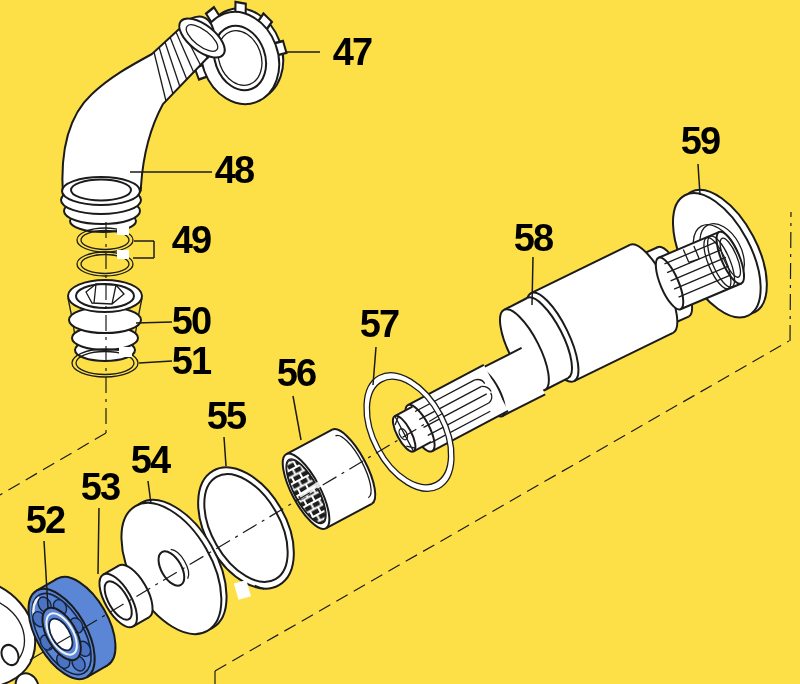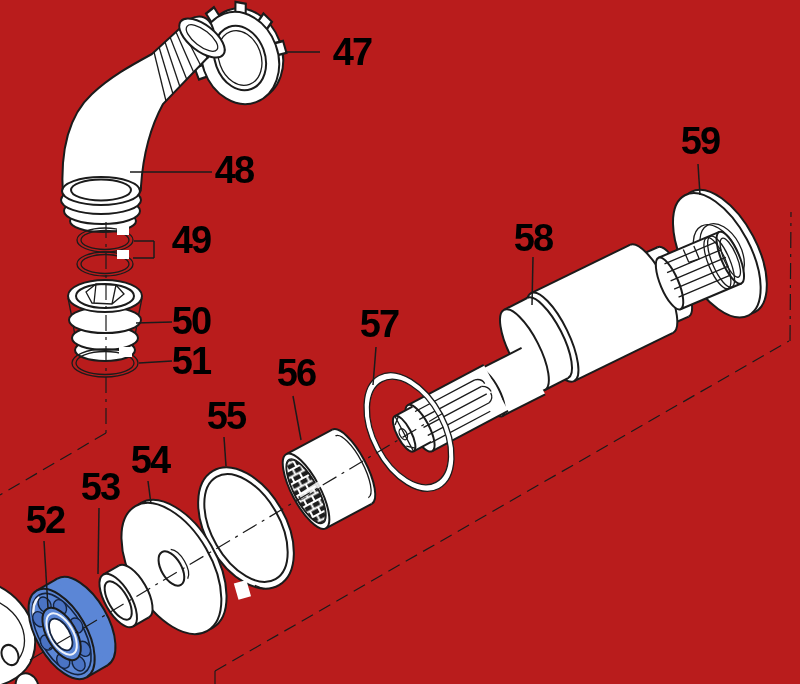--- a/index.html
+++ b/index.html
@@ -1,16 +1,16 @@
 <!DOCTYPE html>
 <html style="--hl: #5b86d6;"><head>
 <meta charset="utf-8">
 <style>
   html,body{margin:0;padding:0;background:#ffffff;}
-  .stage{position:relative;width:800px;height:684px;background:#b91c1c;overflow:hidden;
+  .stage{position:relative;width:800px;height:684px;background:#fde047;overflow:hidden;
          font-family:"Liberation Sans",sans-serif;}
   svg{position:absolute;left:0;top:0;}
   .outline{fill:#ffffff;stroke:#1b1b1b;stroke-width:2;}
   .outline-thin{fill:none;stroke:#1b1b1b;stroke-width:1.3;}
   .hl{fill:var(--hl,#5b86d6);stroke:#1b1b1b;stroke-width:2;}
   .hl-flat{fill:var(--hl,#5b86d6);stroke:none;}
   .ball{fill:#4a73c4;stroke:#14233f;stroke-width:1.4;}
   .axis{fill:none;stroke:#1b1b1b;stroke-width:1.2;stroke-dasharray:16 6 3 6;}
   .boundary{fill:none;stroke:#1b1b1b;stroke-width:1.2;stroke-dasharray:13 7;}
   .leader{fill:none;stroke:#1b1b1b;stroke-width:1.5;}

